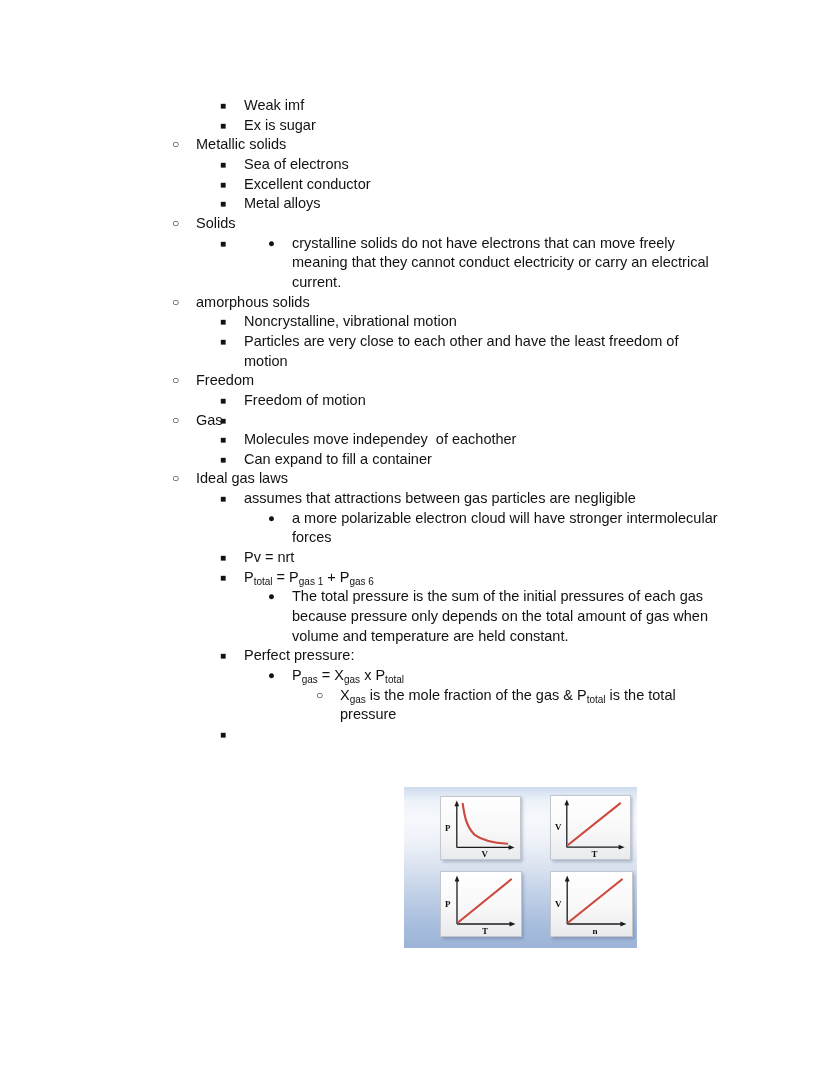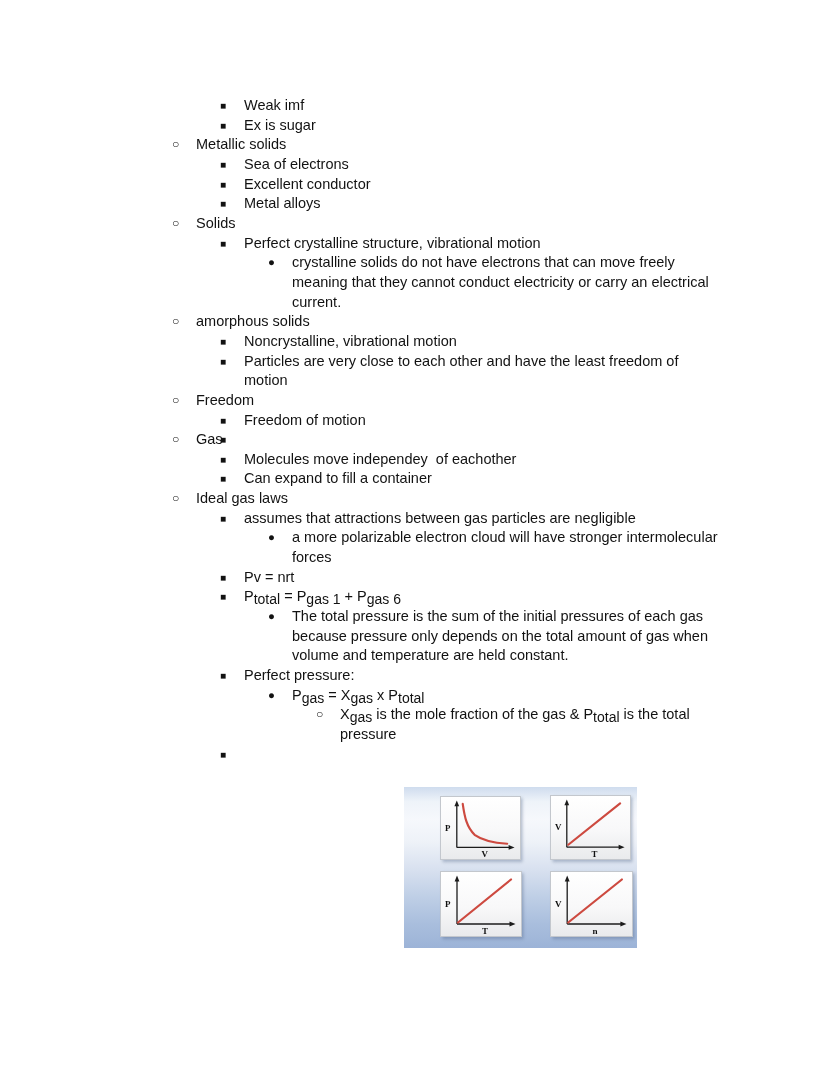--- a/index.html
+++ b/index.html
@@ -18,21 +18,21 @@
   .li .txt{white-space:pre-wrap;display:inline-block;vertical-align:top;}
   .lv2{padding-left:196px;}
   .lv3{padding-left:244px;}
   .lv4{padding-left:292px;}
   .lv5{padding-left:340px;}
   .bullet{position:absolute;line-height:19.65px;color:#121212;}
   .lv2 .bullet{left:172px;font-size:12px;}
   .lv3 .bullet{left:220px;font-size:10px;}
   .lv4 .bullet{left:268px;font-size:11.5px;}
   .lv5 .bullet{left:316px;font-size:12px;}
-  sub{font-size:14px;line-height:0;vertical-align:-3px;margin-top:32px;}
+  sub{font-size:10px;line-height:0;vertical-align:-3px;margin-top:32px;}
 
   
   .figure{
     position:absolute;left:404px;top:787px;width:233px;height:161px;
     background:linear-gradient(180deg,
       #cfdcee 0%, #eef3f9 9%, #f6f8fc 20%, #eef2f8 34%,
       #d7e0ef 52%, #bfcfe6 68%, #a9bedd 85%, #9cb3d7 100%);
   }
   .panel{
     position:absolute;
@@ -60,21 +60,21 @@
 <div class="page">
 
   <div id="doc-list">
       <div class="li lv3"><span class="bullet">■</span><span class="txt">Weak imf</span></div>
       <div class="li lv3"><span class="bullet">■</span><span class="txt">Ex is sugar</span></div>
       <div class="li lv2"><span class="bullet">○</span><span class="txt">Metallic solids</span></div>
       <div class="li lv3"><span class="bullet">■</span><span class="txt">Sea of electrons</span></div>
       <div class="li lv3"><span class="bullet">■</span><span class="txt">Excellent conductor</span></div>
       <div class="li lv3"><span class="bullet">■</span><span class="txt">Metal alloys</span></div>
       <div class="li lv2"><span class="bullet">○</span><span class="txt">Solids</span></div>
-      <div class="li lv3"><span class="bullet">■</span><span class="txt">Perfect crystalline structure, vibrational motion</span></div>
+      <div class="li lv3"><span class="bullet">■</span></div>
       <div class="li lv4"><span class="bullet">●</span><span class="txt">crystalline solids do not have electrons that can move freely<br>meaning that they cannot conduct electricity or carry an electrical<br>current.</span></div>
       <div class="li lv2"><span class="bullet">○</span><span class="txt">amorphous solids</span></div>
       <div class="li lv3"><span class="bullet">■</span><span class="txt">Noncrystalline, vibrational motion</span></div>
       <div class="li lv3"><span class="bullet">■</span><span class="txt">Particles are very close to each other and have the least freedom of<br>motion</span></div>
       <div class="li lv2"><span class="bullet">○</span><span class="txt">Freedom</span></div>
       <div class="li lv3"><span class="bullet">■</span><span class="txt">Freedom of motion</span></div>
       <div class="li lv3"><span class="bullet">■</span></div>
       <div class="li lv2"><span class="bullet">○</span><span class="txt">Gas</span></div>
       <div class="li lv3"><span class="bullet">■</span><span class="txt">Molecules move independey  of eachother</span></div>
       <div class="li lv3"><span class="bullet">■</span><span class="txt">Can expand to fill a container</span></div>

